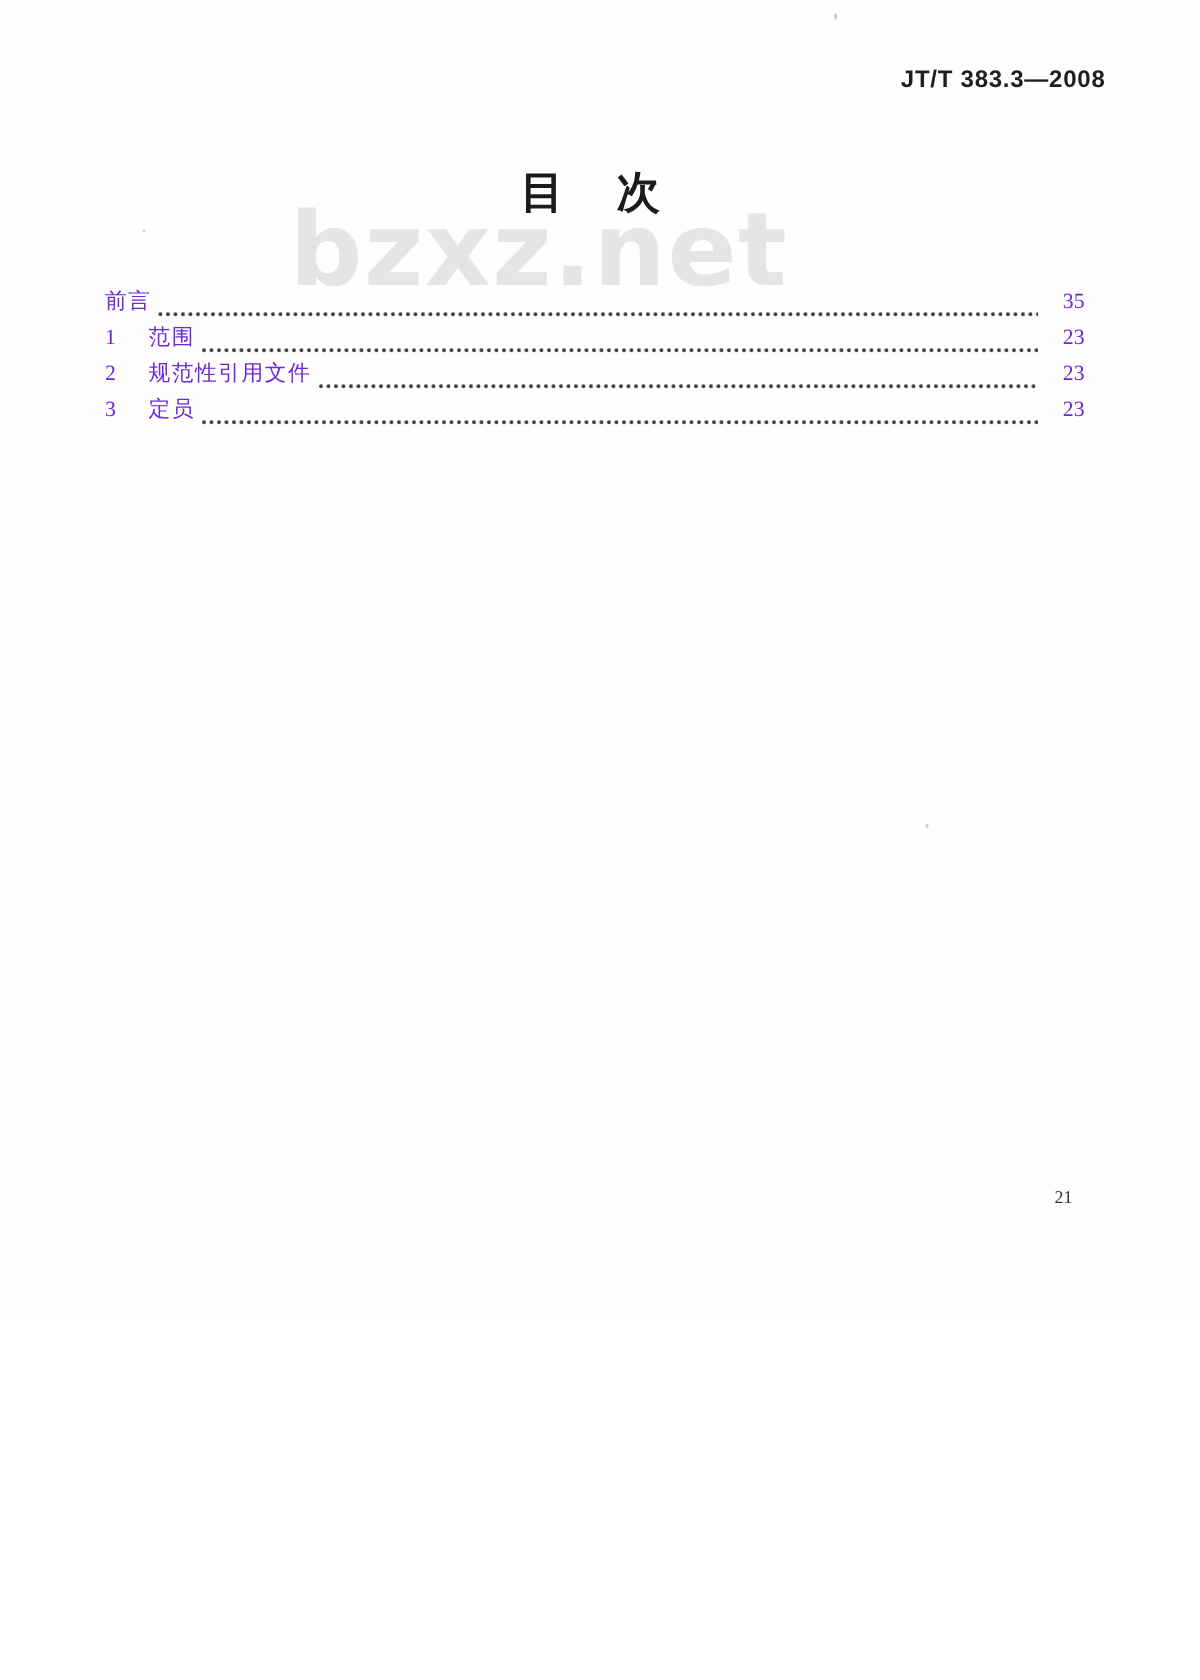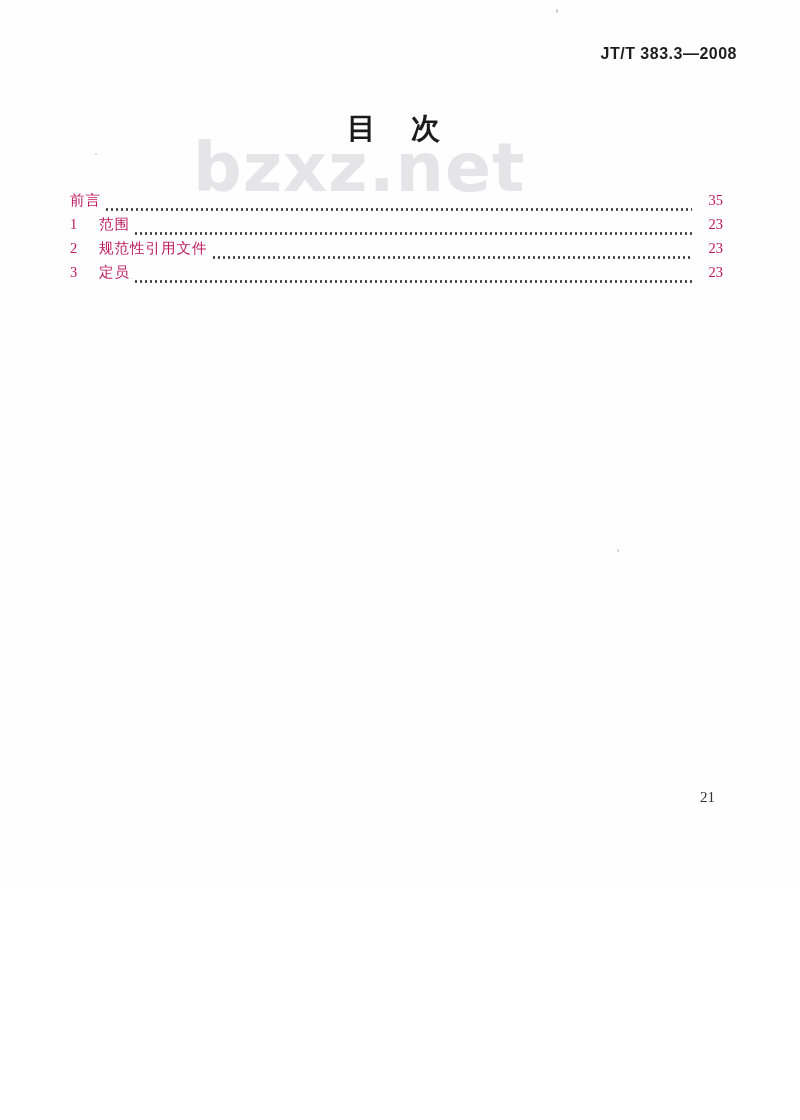--- a/index.html
+++ b/index.html
@@ -65,21 +65,21 @@
     top: 191px;
     left: 70px;
     width: 653px;
     z-index: 2;
   }
   .toc-row {
     display: flex;
     align-items: baseline;
     height: 24px;
     font-size: 14.5px;
-    color: #be185d;
+    color: #6d28d9;
   }
   .toc-num {
     display: inline-block;
     width: 29px;
     flex: 0 0 29px;
   }
   .toc-label {
     white-space: nowrap;
     letter-spacing: 1px;
   }
@@ -97,21 +97,21 @@
     width: 26px;
     text-align: right;
     font-size: 14.5px;
   }
 
   
   .folio {
     position: absolute;
     bottom: 78px;
     right: 85px;
-    font-size: 15px;
+    font-size: 12px;
     color: #333333;
     z-index: 2;
   }
 
   
   .speck {
     position: absolute;
     background: #9a9a9a;
     border-radius: 50%;
     z-index: 1;

